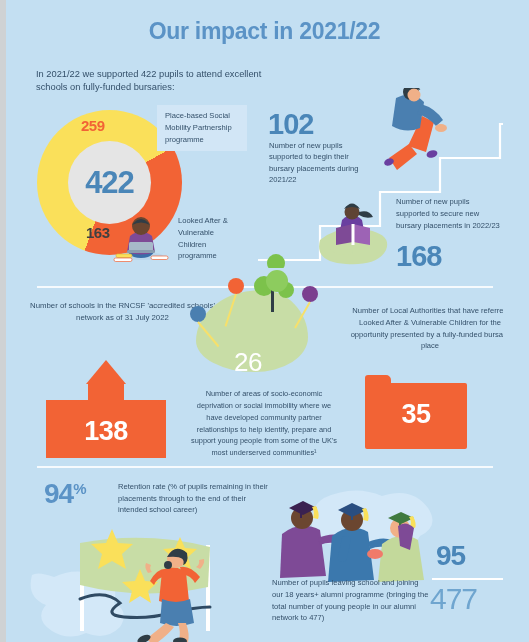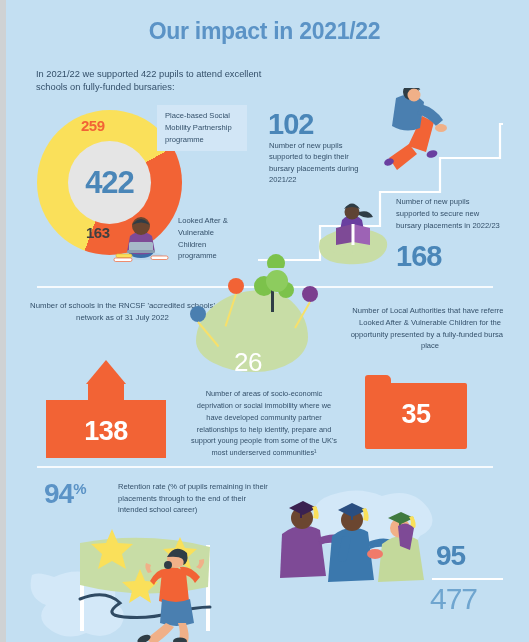--- a/index.html
+++ b/index.html
@@ -290,17 +290,18 @@
     <path d="M110 62 q18 -14 36 -4 l6 40 -46 2z" fill="#c3d99b"></path>
     <circle cx="128" cy="46" r="10" fill="#f0b088"></circle>
     <path d="M116 36 l13 -6 13 6 -13 6z" fill="#3f7a3f"></path>
     <rect x="127" y="36" width="2" height="10" fill="#3f7a3f"></rect>
     <path d="M141 34 q4 8 2 12 l-5 -1 q2 -6 -1 -10z" fill="#fae05a"></path>
     <path d="M126 44 q8 -6 16 2 l-4 22 -10 -4z" fill="#7e4a96"></path>
     <ellipse cx="103" cy="72" rx="8" ry="5" fill="#f07a6a"></ellipse>
     <circle cx="152" cy="30" r="5" fill="#d3e8f8"></circle>
   </svg>
 
+  <div class="al-txt">Number of pupils leaving school and joining our 18 years+ alumni programme (bringing the total number of young people in our alumni network to 477)</div>
   <div class="al-num">95</div>
   <div class="al-rule"></div>
   <div class="al-den">477</div>
 
 </div>
 
 </body></html>

